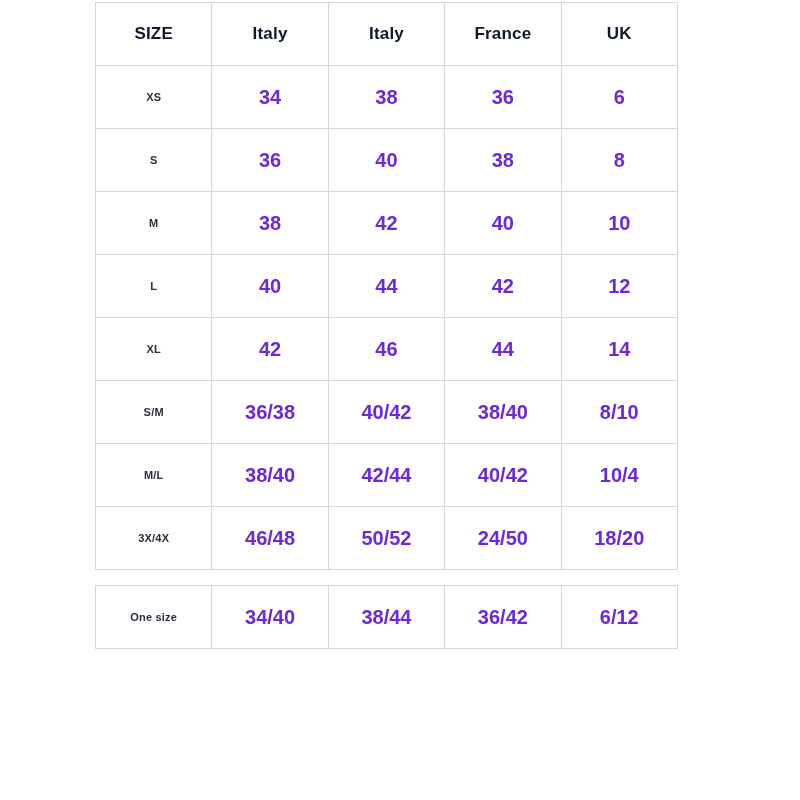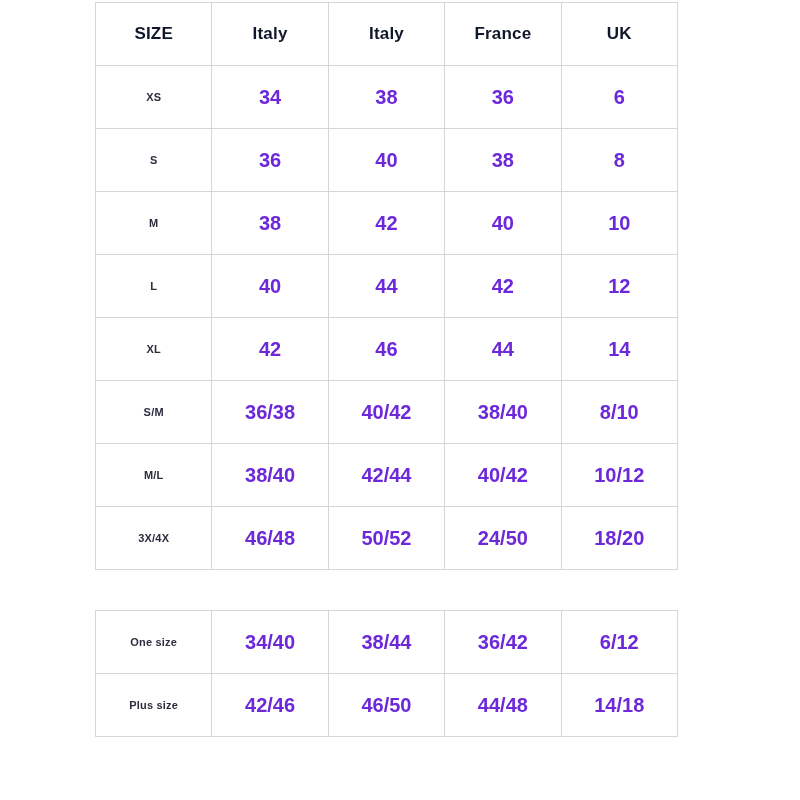--- a/index.html
+++ b/index.html
@@ -41,21 +41,21 @@
     font-weight: 700;
     color: #6d28d9;
   }
   table.size-table td.label-cell {
     font-size: 11px;
     font-weight: 700;
     color: #2b2d3f;
     letter-spacing: 0.2px;
   }
   table.size-table.special-table {
-    margin-top: 40px;
+    margin-top: 15px;
   }
 </style>
 </head>
 <body>
 
 <div class="page">
 
   <table class="size-table">
     <thead>
       <tr>
@@ -107,44 +107,37 @@
         <td>36/38</td>
         <td>40/42</td>
         <td>38/40</td>
         <td>8/10</td>
       </tr>
       <tr>
         <td class="label-cell">M/L</td>
         <td>38/40</td>
         <td>42/44</td>
         <td>40/42</td>
-        <td>10/12</td>
+        <td>10/4</td>
       </tr>
       <tr>
         <td class="label-cell">3X/4X</td>
         <td>46/48</td>
         <td>50/52</td>
         <td>24/50</td>
         <td>18/20</td>
       </tr>
     </tbody>
   </table>
 
   <table class="size-table special-table">
     <tbody>
       <tr>
         <td class="label-cell">One size</td>
         <td>34/40</td>
         <td>38/44</td>
         <td>36/42</td>
         <td>6/12</td>
       </tr>
-      <tr>
-        <td class="label-cell">Plus size</td>
-        <td>42/46</td>
-        <td>46/50</td>
-        <td>44/48</td>
-        <td>14/18</td>
-      </tr>
     </tbody>
   </table>
 
 </div>
 
 </body></html>

